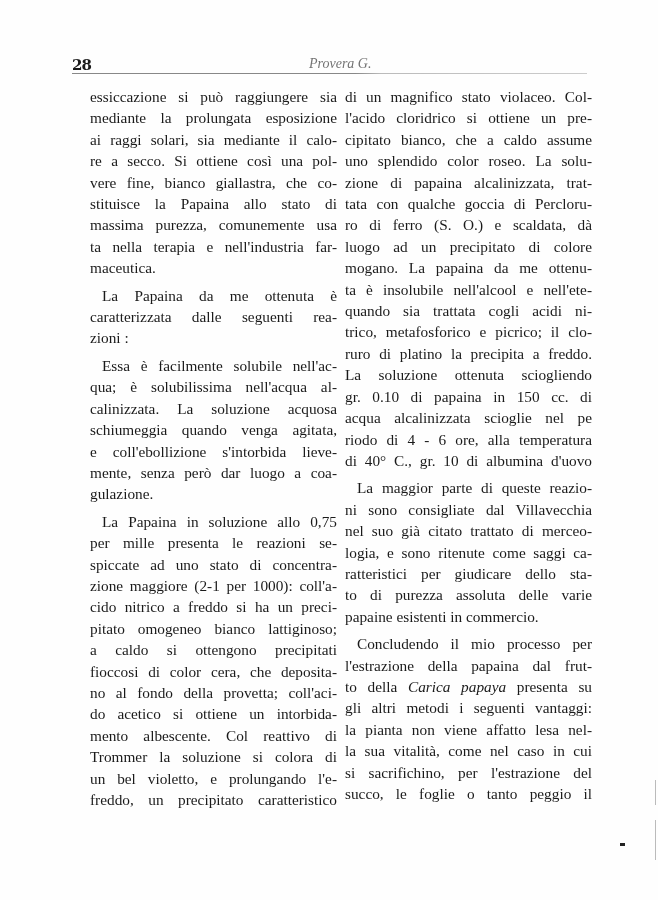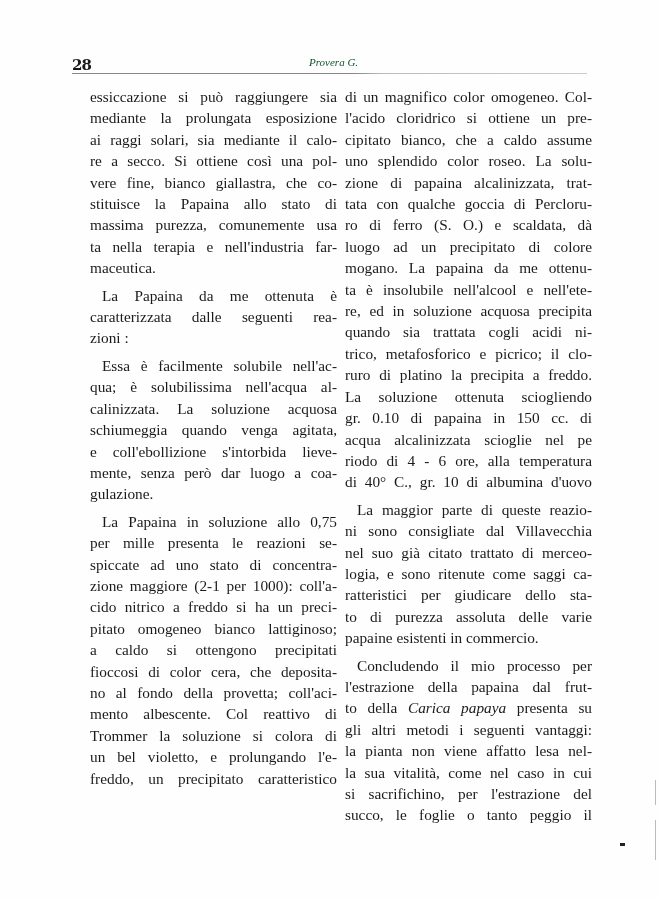--- a/index.html
+++ b/index.html
@@ -4,21 +4,21 @@
   <style>
     html, body { margin: 0; padding: 0; background: #ffffff; }
     body {
       width: 658px; height: 900px; position: relative; overflow: hidden;
       font-family: "DejaVu Serif", "Liberation Serif", serif;
       color: #1a1a1a;
     }
     .page { position: absolute; left: 0; top: 0; width: 658px; height: 900px; background: #fefefe; }
     .header { position: absolute; top: 56px; left: 64px; width: 530px; height: 20px; }
     .page-number { position: absolute; left: 8px; top: 0; font-size: 15px; font-weight: bold; letter-spacing: -1px; }
-    .running-head { position: absolute; left: 245px; top: 0; font-size: 11px; font-style: italic; font-family: "Liberation Serif", serif; color: #14532d; }
+    .running-head { position: absolute; left: 245px; top: 0; font-size: 14px; font-style: italic; font-family: "Liberation Serif", serif; color: #737373; }
     .header-rule { position: absolute; top: 73px; left: 72px; width: 515px; height: 1px; background: linear-gradient(to right, #888 0%, #888 55%, #bbb 60%, #ccc 100%); }
     .column { position: absolute; top: 86px; font-family: "Liberation Serif", serif; font-size: 15.3px; line-height: 21.4px; text-align: justify; }
     .col-left { left: 90px; width: 247px; }
     .col-right { left: 345px; width: 247px; }
     .line { display: block; white-space: nowrap; text-align-last: justify; text-align: justify; }
     .line.last { text-align-last: left; }
     .line.indent { padding-left: 12px; }
     .line.gap { margin-top: 6px; }
     .ital { font-style: italic; }
     .margin-mark { position: absolute; right: 33px; top: 843px; width: 5px; height: 3px; background: #222; }
@@ -57,38 +57,38 @@
     <span class="line last">gulazione.</span>
     <span class="line indent gap">La Papaina in soluzione allo 0,75</span>
     <span class="line">per mille presenta le reazioni se-</span>
     <span class="line">spiccate ad uno stato di concentra-</span>
     <span class="line">zione maggiore (2-1 per 1000): coll'a-</span>
     <span class="line">cido nitrico a freddo si ha un preci-</span>
     <span class="line">pitato omogeneo bianco lattiginoso;</span>
     <span class="line">a caldo si ottengono precipitati</span>
     <span class="line">fioccosi di color cera, che deposita-</span>
     <span class="line">no al fondo della provetta; coll'aci-</span>
+    <span class="line">do acetico si ottiene un intorbida-</span>
     <span class="line">mento albescente. Col reattivo di</span>
     <span class="line">Trommer la soluzione si colora di</span>
     <span class="line">un bel violetto, e prolungando l'e-</span>
     <span class="line">freddo, un precipitato caratteristico</span>
   </div>
 
   <div class="column col-right">
-    <span class="line">di un magnifico color omogeneo. Col-</span>
+    <span class="line">di un magnifico stato violaceo. Col-</span>
     <span class="line">l'acido cloridrico si ottiene un pre-</span>
     <span class="line">cipitato bianco, che a caldo assume</span>
     <span class="line">uno splendido color roseo. La solu-</span>
     <span class="line">zione di papaina alcalinizzata, trat-</span>
     <span class="line">tata con qualche goccia di Percloru-</span>
     <span class="line">ro di ferro (S. O.) e scaldata, dà</span>
     <span class="line">luogo ad un precipitato di colore</span>
     <span class="line">mogano. La papaina da me ottenu-</span>
     <span class="line">ta è insolubile nell'alcool e nell'ete-</span>
-    <span class="line">re, ed in soluzione acquosa precipita</span>
     <span class="line">quando sia trattata cogli acidi ni-</span>
     <span class="line">trico, metafosforico e picrico; il clo-</span>
     <span class="line">ruro di platino la precipita a freddo.</span>
     <span class="line">La soluzione ottenuta sciogliendo</span>
     <span class="line">gr. 0.10 di papaina in 150 cc. di</span>
     <span class="line">acqua alcalinizzata scioglie nel pe</span>
     <span class="line">riodo di 4 - 6 ore, alla temperatura</span>
     <span class="line">di 40° C., gr. 10 di albumina d'uovo</span>
     <span class="line indent gap">La maggior parte di queste reazio-</span>
     <span class="line">ni sono consigliate dal Villavecchia</span>

